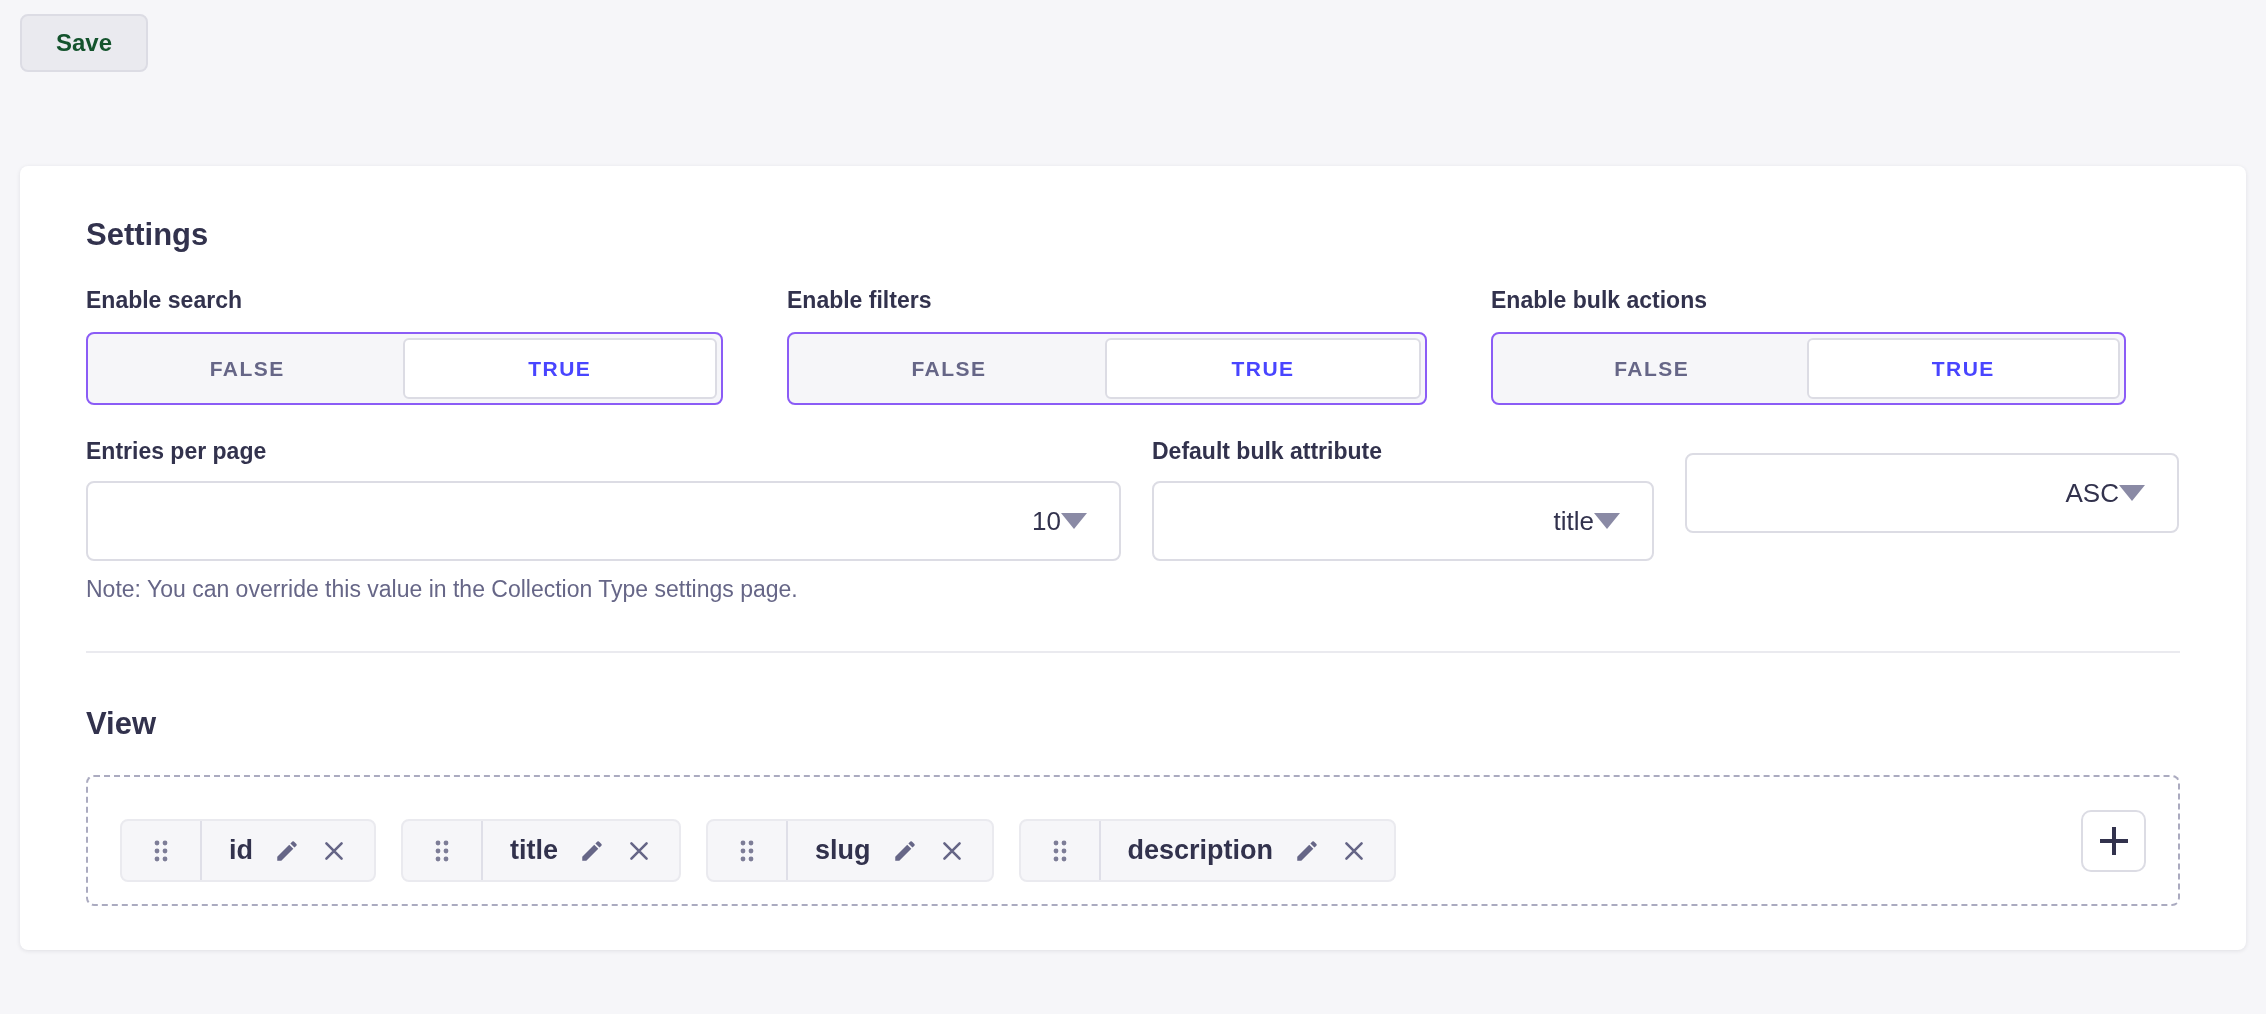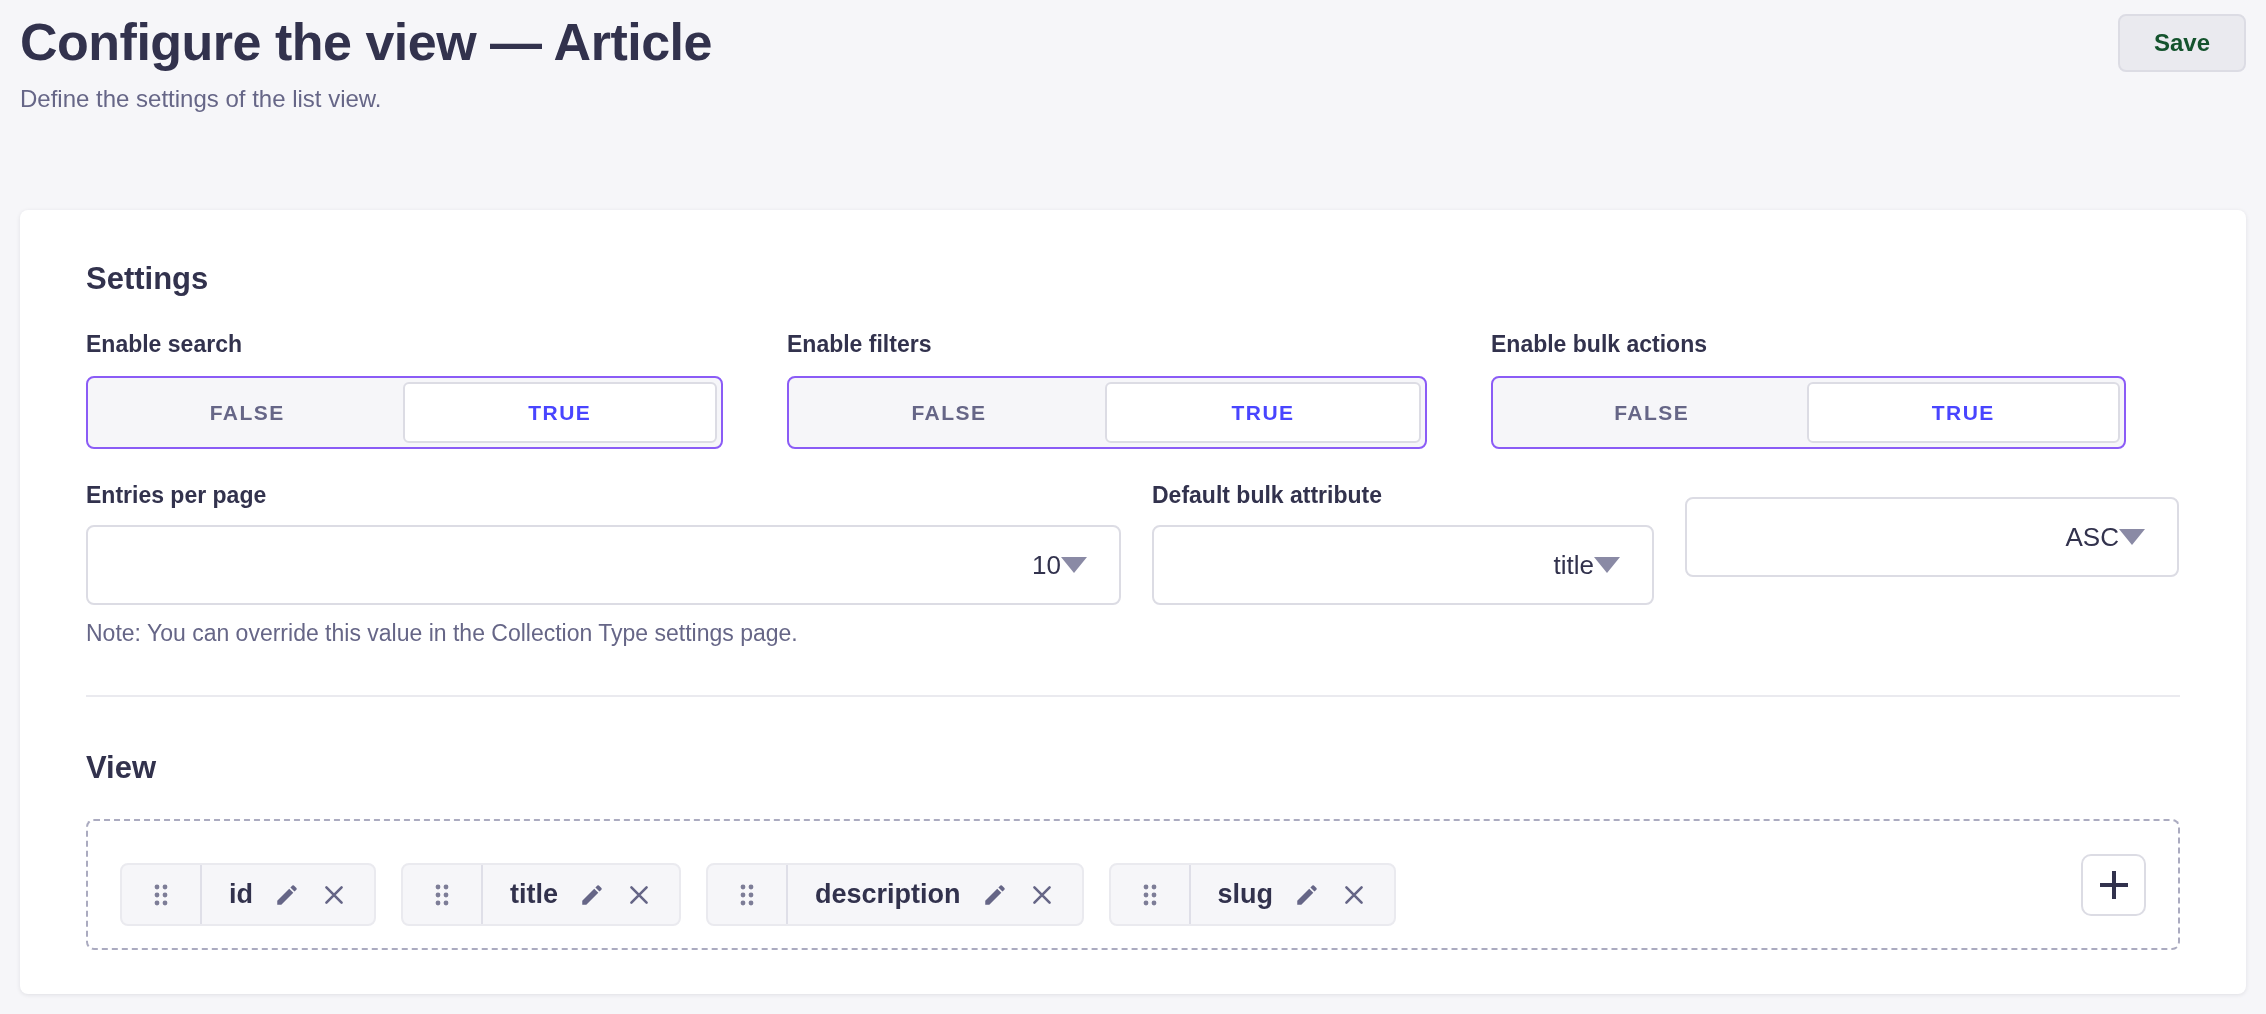--- a/index.html
+++ b/index.html
@@ -100,24 +100,20 @@
     background: #ffffff; border: 2px solid #dcdce4; border-radius: 10px;
     display: flex; align-items: center; justify-content: center; cursor: pointer;
   }
 </style>
 </head>
 <body>
 
 <div class="page">
 
   <header class="header">
-    <div>
-      <h1 class="page-title">Configure the view — Article</h1>
-      <p class="page-subtitle">Define the settings of the list view.</p>
-    </div>
     <button class="save-btn">Save</button>
   </header>
 
   <main class="card">
 
     <h2 class="section-title">Settings</h2>
 
     <div class="toggles-row">
 
       <div>
@@ -237,47 +233,47 @@
           <svg width="20" height="26" viewBox="0 0 20 26">
             <circle cx="6" cy="5" r="2.4" fill="#7d7d97"></circle>
               <circle cx="14" cy="5" r="2.4" fill="#7d7d97"></circle>
             <circle cx="6" cy="13" r="2.4" fill="#7d7d97"></circle>
               <circle cx="14" cy="13" r="2.4" fill="#7d7d97"></circle>
             <circle cx="6" cy="21" r="2.4" fill="#7d7d97"></circle>
               <circle cx="14" cy="21" r="2.4" fill="#7d7d97"></circle>
           </svg>
         </span>
         <span class="chip-body">
+          <span class="chip-label">slug</span>
+          <button class="icon-btn">
+            <svg width="26" height="26" viewBox="0 0 24 24">
+              <path fill="#666687" d="M3 17.25V21h3.75L17.81 9.94l-3.75-3.75L3 17.25zM20.71 7.04c.39-.39.39-1.02 0-1.41l-2.34-2.34a.996.996 0 0 0-1.41 0l-1.83 1.83 3.75 3.75 1.83-1.83z"></path>
+            </svg>
+          </button>
+          <button class="icon-btn">
+            <svg width="26" height="26" viewBox="0 0 24 24">
+              <path d="M5 5l14 14M19 5L5 19" stroke="#666687" stroke-width="2.4" stroke-linecap="round" fill="none"></path>
+            </svg>
+          </button>
+        </span>
+      </div>
+
+      <div class="chip">
+        <span class="chip-handle">
+          <svg width="20" height="26" viewBox="0 0 20 26">
+            <circle cx="6" cy="5" r="2.4" fill="#7d7d97"></circle>
+              <circle cx="14" cy="5" r="2.4" fill="#7d7d97"></circle>
+            <circle cx="6" cy="13" r="2.4" fill="#7d7d97"></circle>
+              <circle cx="14" cy="13" r="2.4" fill="#7d7d97"></circle>
+            <circle cx="6" cy="21" r="2.4" fill="#7d7d97"></circle>
+              <circle cx="14" cy="21" r="2.4" fill="#7d7d97"></circle>
+          </svg>
+        </span>
+        <span class="chip-body">
           <span class="chip-label">description</span>
-          <button class="icon-btn">
-            <svg width="26" height="26" viewBox="0 0 24 24">
-              <path fill="#666687" d="M3 17.25V21h3.75L17.81 9.94l-3.75-3.75L3 17.25zM20.71 7.04c.39-.39.39-1.02 0-1.41l-2.34-2.34a.996.996 0 0 0-1.41 0l-1.83 1.83 3.75 3.75 1.83-1.83z"></path>
-            </svg>
-          </button>
-          <button class="icon-btn">
-            <svg width="26" height="26" viewBox="0 0 24 24">
-              <path d="M5 5l14 14M19 5L5 19" stroke="#666687" stroke-width="2.4" stroke-linecap="round" fill="none"></path>
-            </svg>
-          </button>
-        </span>
-      </div>
-
-      <div class="chip">
-        <span class="chip-handle">
-          <svg width="20" height="26" viewBox="0 0 20 26">
-            <circle cx="6" cy="5" r="2.4" fill="#7d7d97"></circle>
-              <circle cx="14" cy="5" r="2.4" fill="#7d7d97"></circle>
-            <circle cx="6" cy="13" r="2.4" fill="#7d7d97"></circle>
-              <circle cx="14" cy="13" r="2.4" fill="#7d7d97"></circle>
-            <circle cx="6" cy="21" r="2.4" fill="#7d7d97"></circle>
-              <circle cx="14" cy="21" r="2.4" fill="#7d7d97"></circle>
-          </svg>
-        </span>
-        <span class="chip-body">
-          <span class="chip-label">slug</span>
           <button class="icon-btn">
             <svg width="26" height="26" viewBox="0 0 24 24">
               <path fill="#666687" d="M3 17.25V21h3.75L17.81 9.94l-3.75-3.75L3 17.25zM20.71 7.04c.39-.39.39-1.02 0-1.41l-2.34-2.34a.996.996 0 0 0-1.41 0l-1.83 1.83 3.75 3.75 1.83-1.83z"></path>
             </svg>
           </button>
           <button class="icon-btn">
             <svg width="26" height="26" viewBox="0 0 24 24">
               <path d="M5 5l14 14M19 5L5 19" stroke="#666687" stroke-width="2.4" stroke-linecap="round" fill="none"></path>
             </svg>
           </button>

